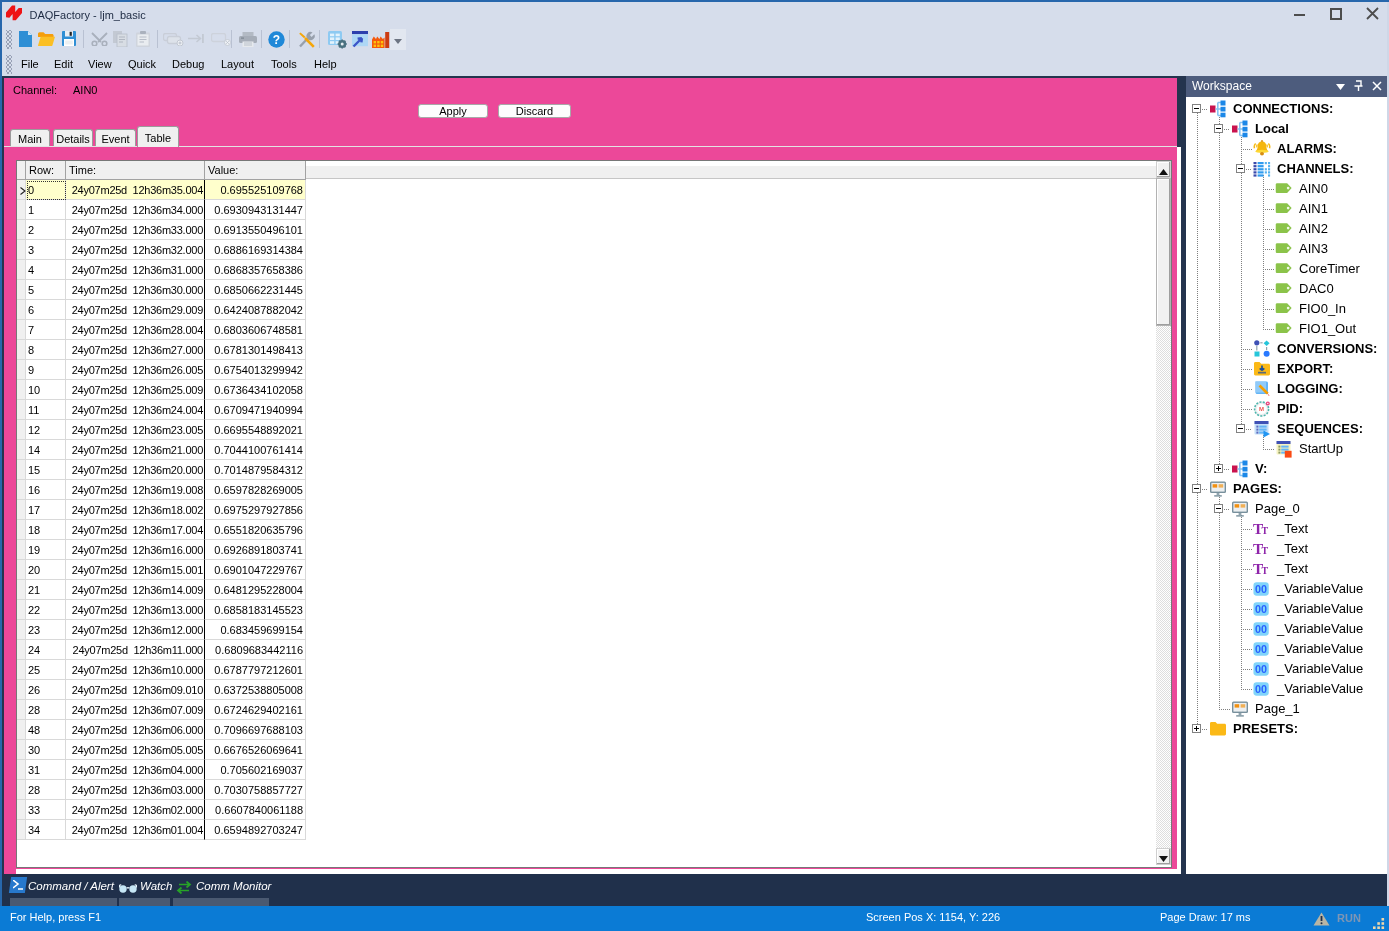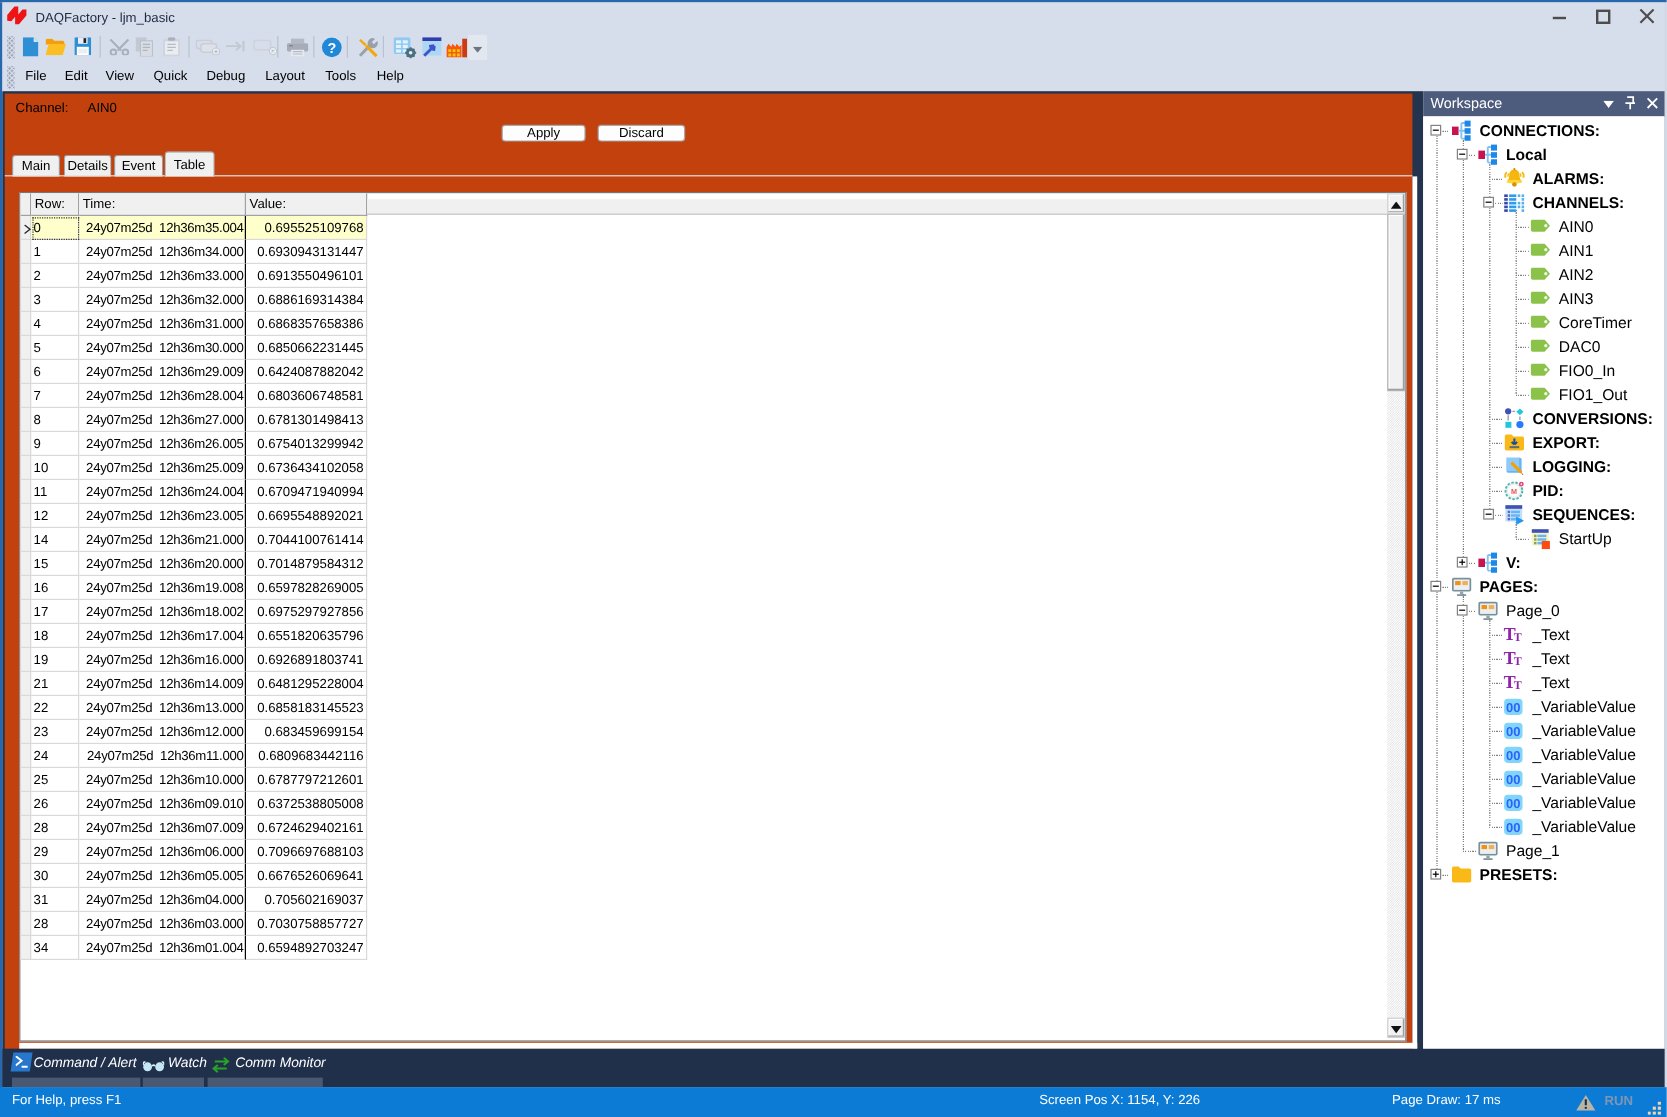--- a/index.html
+++ b/index.html
@@ -17,21 +17,21 @@
   #toolbar { left:2px; top:27px; width:1385px; height:25px; background:#d6ddeb; }
   .grip { width:6px; background-image:radial-gradient(#98a1b6 0.9px, rgba(0,0,0,0) 1px),radial-gradient(#98a1b6 0.9px, rgba(0,0,0,0) 1px);
           background-size:4px 4px; background-position:0 0,2px 2px; }
   .tsep { width:1px; background:#b9c1d2; top:3px; height:18px; }
   
   #menubar { left:2px; top:52px; width:1385px; height:25px; background:#d6ddeb; }
   .mitem { top:6px; font-size:11px; color:#000; }
   
   #backdrop { left:2px; top:76px; width:1385px; height:830px; background:#24344e; }
   
-  #content { left:4px; top:78px; width:1173px; height:796px; background:#c2410c;text-decoration:underline; }
+  #content { left:4px; top:78px; width:1173px; height:796px; background:#ec4899;text-decoration:underline; }
   #chlabel { left:9px; top:6px; font-size:11px; color:#000; }
   #chval { left:69px; top:6px; font-size:11px; color:#000; }
   .btn { top:26px; height:14px; background:#fdfdfd; border:1px solid #a8a8a8; border-radius:3px;
          font-size:11px; text-align:center; line-height:12px; color:#000; }
   
   .tab { top:51px; height:18px; background:#f0f0f0; border:1px solid #9b9b9b; border-bottom:none;
          border-radius:3px 3px 0 0; font-size:11px; text-align:center; padding-top:3px; }
   .tab.active { top:48px; height:21px; z-index:3; padding-top:5px; }
   #tabline { left:0; top:68px; width:1173px; height:1px; background:#e3e3e3; }
   
@@ -352,20 +352,26 @@
           <div class="c3">0.6551820635796</div>
         </div>
       <div class="trow">
           <div class="c0"></div>
           <div class="c1">19</div>
           <div class="c2">24y07m25d  12h36m16.000</div>
           <div class="c3">0.6926891803741</div>
         </div>
       <div class="trow">
           <div class="c0"></div>
+          <div class="c1">20</div>
+          <div class="c2">24y07m25d  12h36m15.001</div>
+          <div class="c3">0.6901047229767</div>
+        </div>
+      <div class="trow">
+          <div class="c0"></div>
           <div class="c1">21</div>
           <div class="c2">24y07m25d  12h36m14.009</div>
           <div class="c3">0.6481295228004</div>
         </div>
       <div class="trow">
           <div class="c0"></div>
           <div class="c1">22</div>
           <div class="c2">24y07m25d  12h36m13.000</div>
           <div class="c3">0.6858183145523</div>
         </div>
@@ -394,41 +400,47 @@
           <div class="c3">0.6372538805008</div>
         </div>
       <div class="trow">
           <div class="c0"></div>
           <div class="c1">28</div>
           <div class="c2">24y07m25d  12h36m07.009</div>
           <div class="c3">0.6724629402161</div>
         </div>
       <div class="trow">
           <div class="c0"></div>
-          <div class="c1">29</div>
+          <div class="c1">48</div>
           <div class="c2">24y07m25d  12h36m06.000</div>
           <div class="c3">0.7096697688103</div>
         </div>
       <div class="trow">
           <div class="c0"></div>
           <div class="c1">30</div>
           <div class="c2">24y07m25d  12h36m05.005</div>
           <div class="c3">0.6676526069641</div>
         </div>
       <div class="trow">
           <div class="c0"></div>
           <div class="c1">31</div>
           <div class="c2">24y07m25d  12h36m04.000</div>
           <div class="c3">0.705602169037</div>
         </div>
       <div class="trow">
           <div class="c0"></div>
           <div class="c1">28</div>
           <div class="c2">24y07m25d  12h36m03.000</div>
           <div class="c3">0.7030758857727</div>
+        </div>
+      <div class="trow">
+          <div class="c0"></div>
+          <div class="c1">33</div>
+          <div class="c2">24y07m25d  12h36m02.000</div>
+          <div class="c3">0.6607840061188</div>
         </div>
       <div class="trow">
           <div class="c0"></div>
           <div class="c1">34</div>
           <div class="c2">24y07m25d  12h36m01.004</div>
           <div class="c3">0.6594892703247</div>
         </div>
     </div>
     <div class="abs" id="vsb">
       <div class="abs sbtn" style="top:0"><svg width="9" height="7" style="margin-top:4px">

